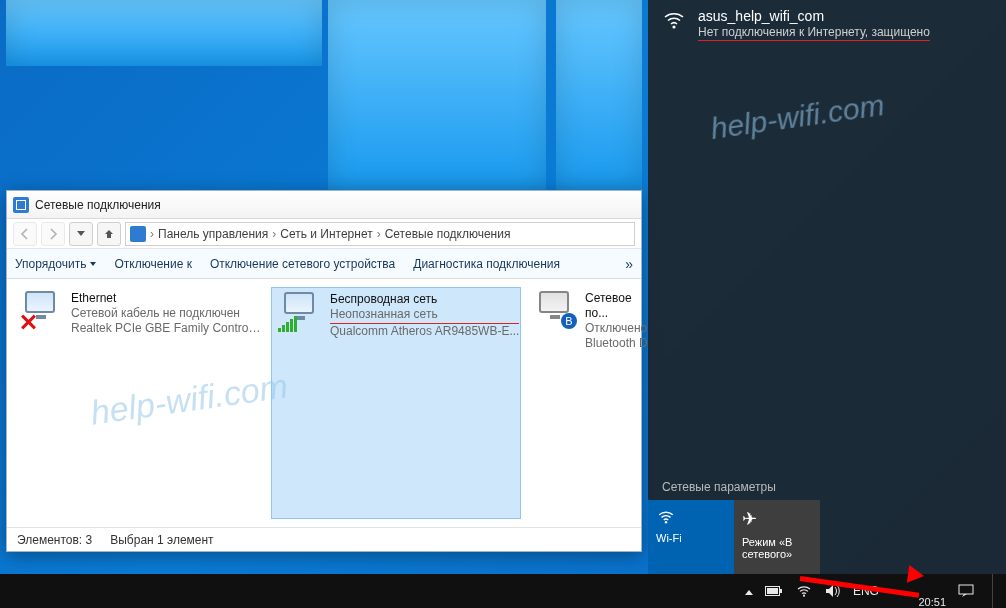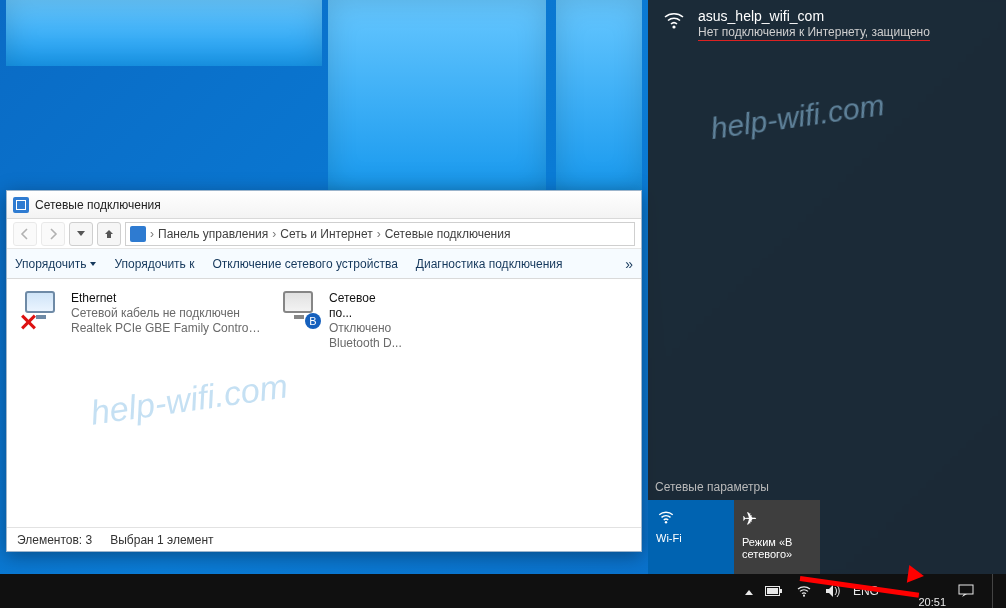--- a/index.html
+++ b/index.html
@@ -62,21 +62,21 @@
     position:absolute; right:0; top:0; width:358px; height:574px;
     background:rgba(30,30,30,.86); backdrop-filter: blur(2px);
     color:#e9e9e9; font-size:13px;
     display:flex; flex-direction:column;
   }
   .flyout .net{display:flex;gap:12px;padding:8px 14px;}
   .wifi-glyph{width:24px;height:24px;flex:0 0 24px;position:relative;color:#fff;}
   .net .title{color:#fff;font-size:14px;}
   .net .sub{color:#cfcfcf;font-size:12px;border-bottom:1px solid #d22;display:inline-block;padding-bottom:1px;}
   .flyspacer{flex:1;}
-  .flylabel{padding:6px 7px;color:#b9b9b9;font-size:12px;}
+  .flylabel{padding:6px 14px;color:#b9b9b9;font-size:12px;}
   .tiles{display:flex;gap:0;}
   .tile{width:86px;height:74px;padding:8px 8px;font-size:11px;color:#fff;display:flex;flex-direction:column;gap:6px;}
   .tile.active{background:#0063b1;}
   .tile.inactive{background:#3e3e3e;}
   .tile .tlabel{line-height:12px;}
   .plane{font-size:18px;}
 
   
   .taskbar{position:absolute;left:0;right:0;bottom:0;height:34px;background:#101010;display:flex;align-items:center;color:#e8e8e8;font-size:12px;}
   .tray{margin-left:auto;display:flex;align-items:center;gap:12px;padding:0 8px;}
@@ -141,40 +141,57 @@
       <span class="sep">›</span>
       <span class="seg">Сетевые подключения</span>
     </div>
   </div>
 
   <div class="toolbar">
     <span class="itm">
       <span>Упорядочить</span>
       <span class="dd"></span>
     </span>
-    <span class="itm">Упорядочить к</span>
+    <span class="itm">Отключение к</span>
     <span class="itm">Отключение сетевого устройства</span>
     <span class="itm">Диагностика подключения</span>
     <span class="chev">»</span>
   </div>
 
   <div class="content">
 
     <div class="conn" style="width:252px;">
       <div class="cicon">
         <div class="monitor"></div>
         <div class="redx"></div>
       </div>
       <div class="txt">
         <span class="nm">Ethernet</span>
         <span class="st">Сетевой кабель не подключен</span>
         <span class="dv">Realtek PCIe GBE Family Controller</span>
       </div>
     </div>
 
+    <div class="conn selected" style="width:250px;">
+      <div class="cicon">
+        <div class="monitor"></div>
+        <div class="bars">
+            <span></span>
+            <span></span>
+            <span></span>
+            <span></span>
+            <span></span>
+          </div>
+      </div>
+      <div class="txt">
+        <span class="nm">Беспроводная сеть</span>
+        <span class="st underline-red">Неопознанная сеть</span>
+        <span class="dv">Qualcomm Atheros AR9485WB-E...</span>
+      </div>
+    </div>
 
     <div class="conn" style="width:110px;">
       <div class="cicon">
         <div class="monitor" style="filter:grayscale(1);"></div>
         <div class="bt">B</div>
       </div>
       <div class="txt">
         <span class="nm">Сетевое по...</span>
         <span class="st">Отключено</span>
         <span class="dv">Bluetooth D...</span>

